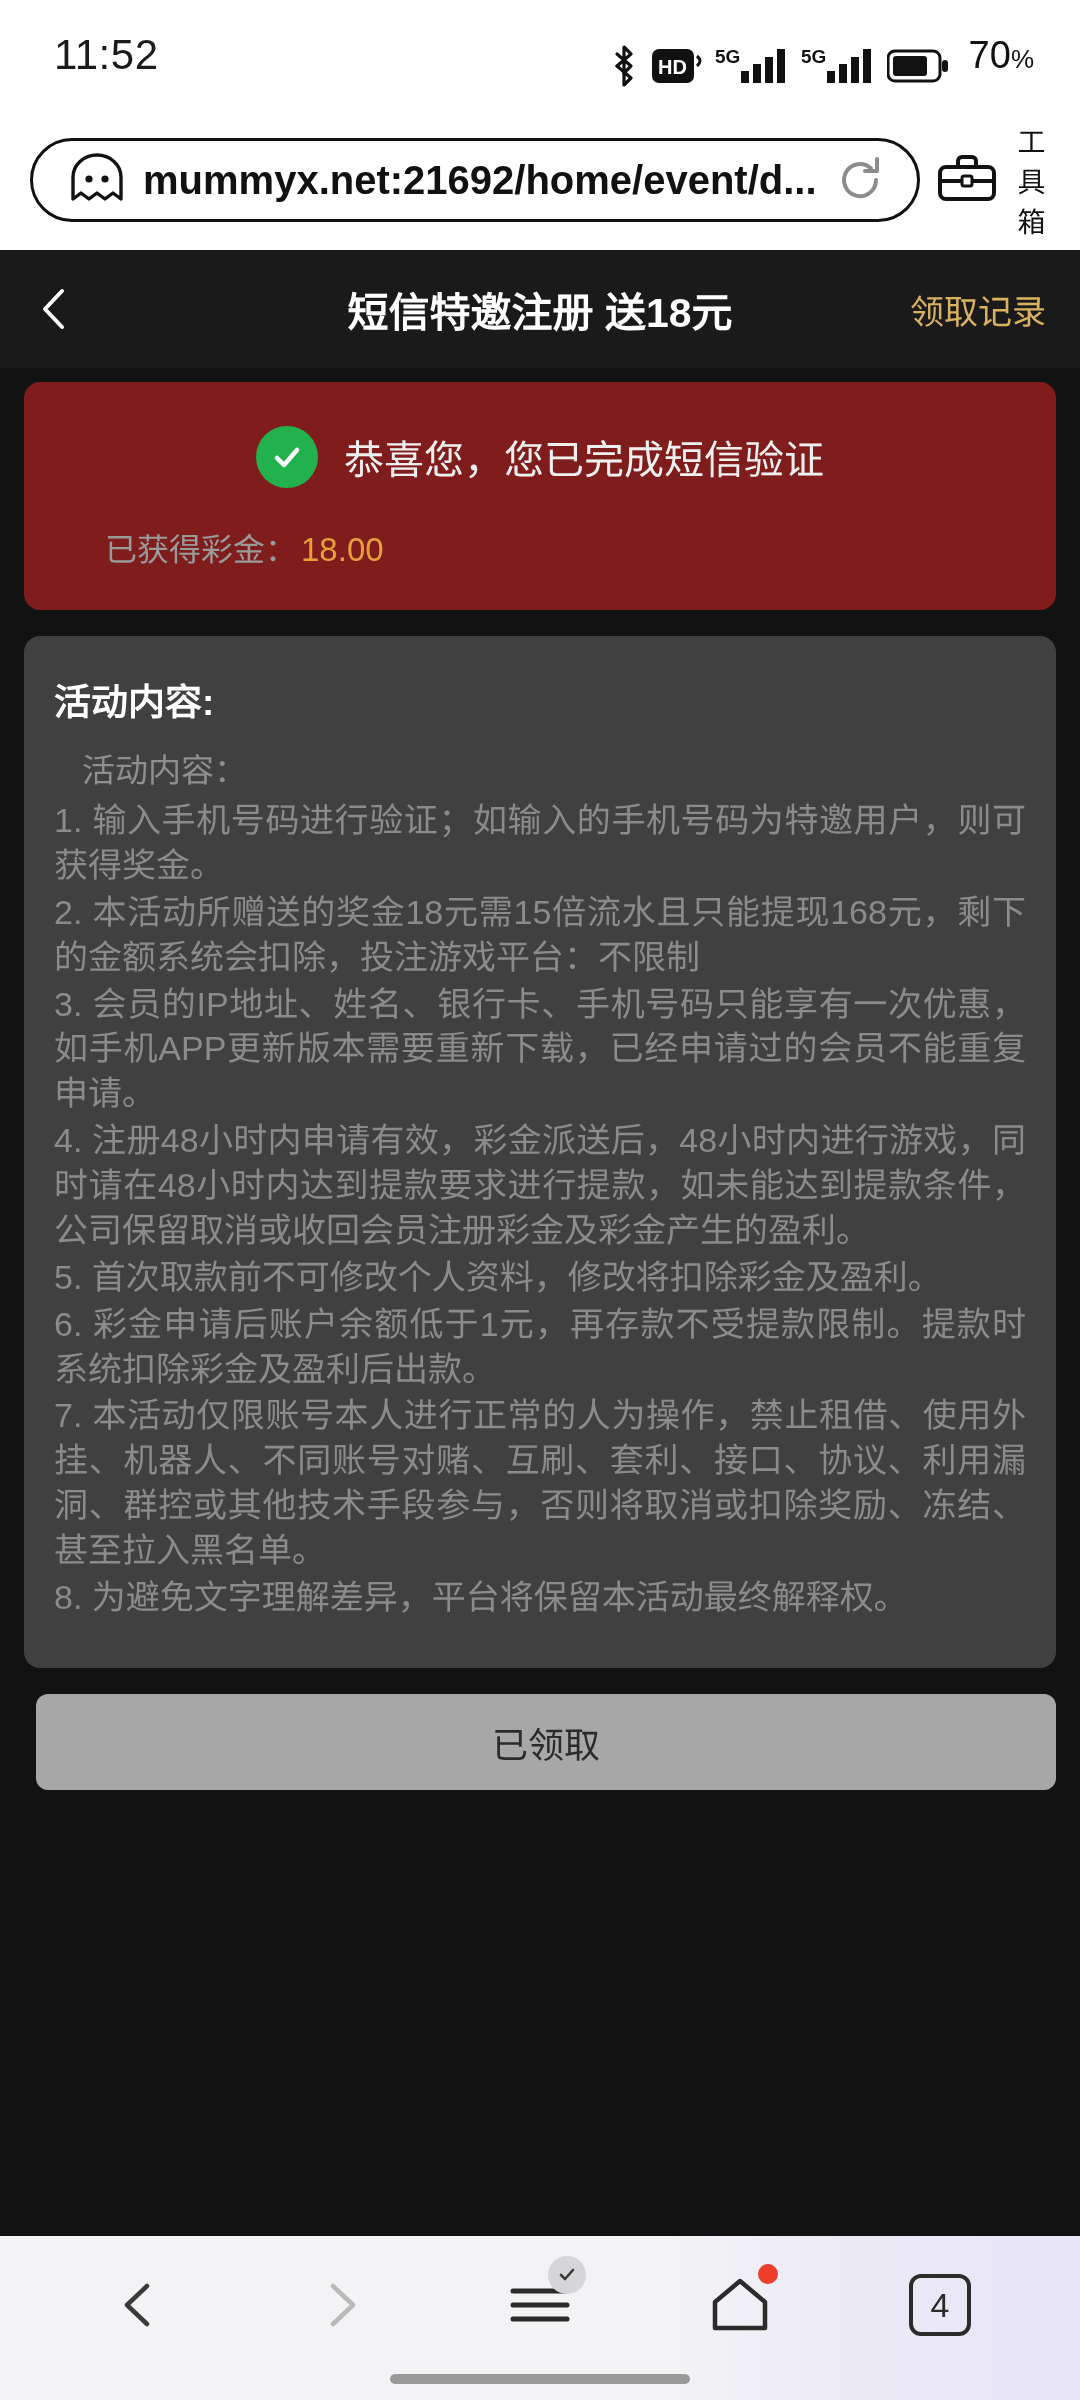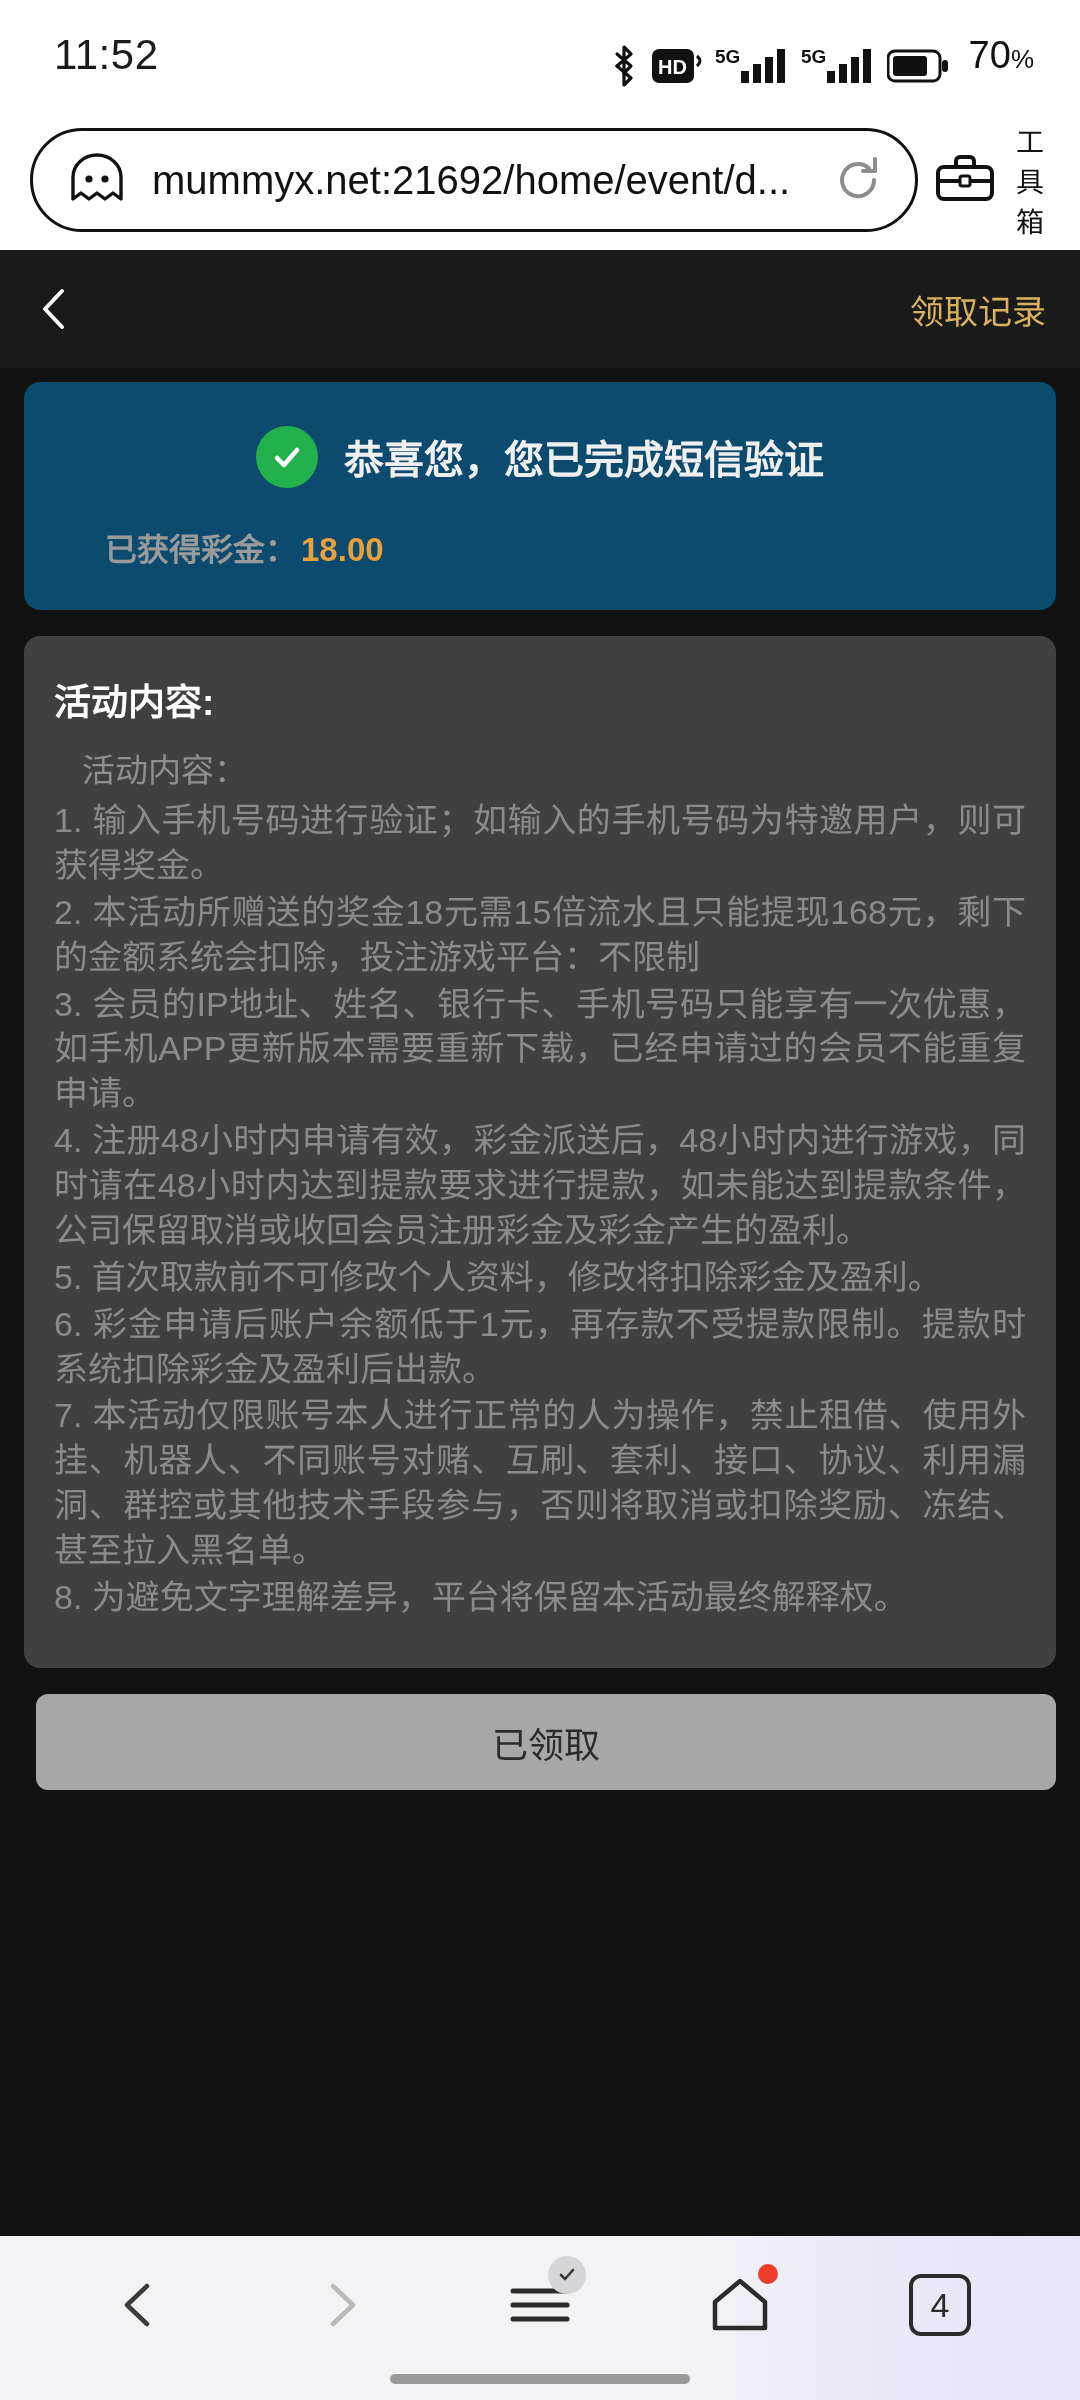--- a/index.html
+++ b/index.html
@@ -45,28 +45,29 @@
   .browserbar {
     height: 140px;
     background: #ffffff;
     display: flex;
     align-items: center;
     padding: 0 26px 0 30px;
     gap: 16px;
   }
   .urlbox {
     flex: 1;
-    height: 104px;
+    height: 84px;
     border: 3px solid #111;
     border-radius: 52px;
     display: flex;
     align-items: center;
     padding: 0 30px 0 34px;
-    gap: 25px;
+    gap: 16px;
     background: #fff;
+    font-weight: bold;
   }
   .ghost-icon { width: 60px; height: 54px; flex: none; }
   .url-text {
     flex: 1;
     font-size: 40px;
     color: #111;
     white-space: nowrap;
     overflow: hidden;
     text-overflow: ellipsis;
   }
@@ -109,25 +110,24 @@
     margin-left: auto;
     font-size: 34px;
     color: #d9b25f;
     z-index: 2;
   }
 
   
   .content { padding: 14px 24px 0 24px; background: #121212; }
 
   .card {
-    background: #0c4a6e;
+    background: #7f1d1d;
     border-radius: 16px;
     padding: 44px 34px 40px 34px;
     margin-bottom: 26px;
-    font-weight: bold;
   }
   .success-row {
     display: flex;
     align-items: center;
     justify-content: center;
     gap: 26px;
     margin-bottom: 36px;
   }
   .check-badge {
     width: 62px; height: 62px;
@@ -320,20 +320,21 @@
 </div>
 
 <div class="page">
 
   <div class="appheader">
     <span class="back-chevron">
       <svg width="60" height="60" viewBox="0 0 60 60">
           <path d="M36 12 L19 30 L36 48" fill="none" stroke="#ffffff" stroke-width="4" stroke-linecap="round" stroke-linejoin="round"></path>
         </svg>
     </span>
+    <div class="apptitle">短信特邀注册 送18元</div>
     <span class="record-link">领取记录</span>
   </div>
 
   <div class="content">
 
     <div class="card">
       <div class="success-row">
         <span class="check-badge">
           <svg viewBox="0 0 34 34">
               <path d="M7 18 L14 25 L27 10" fill="none" stroke="#ffffff" stroke-width="4.5" stroke-linecap="round" stroke-linejoin="round"></path>

